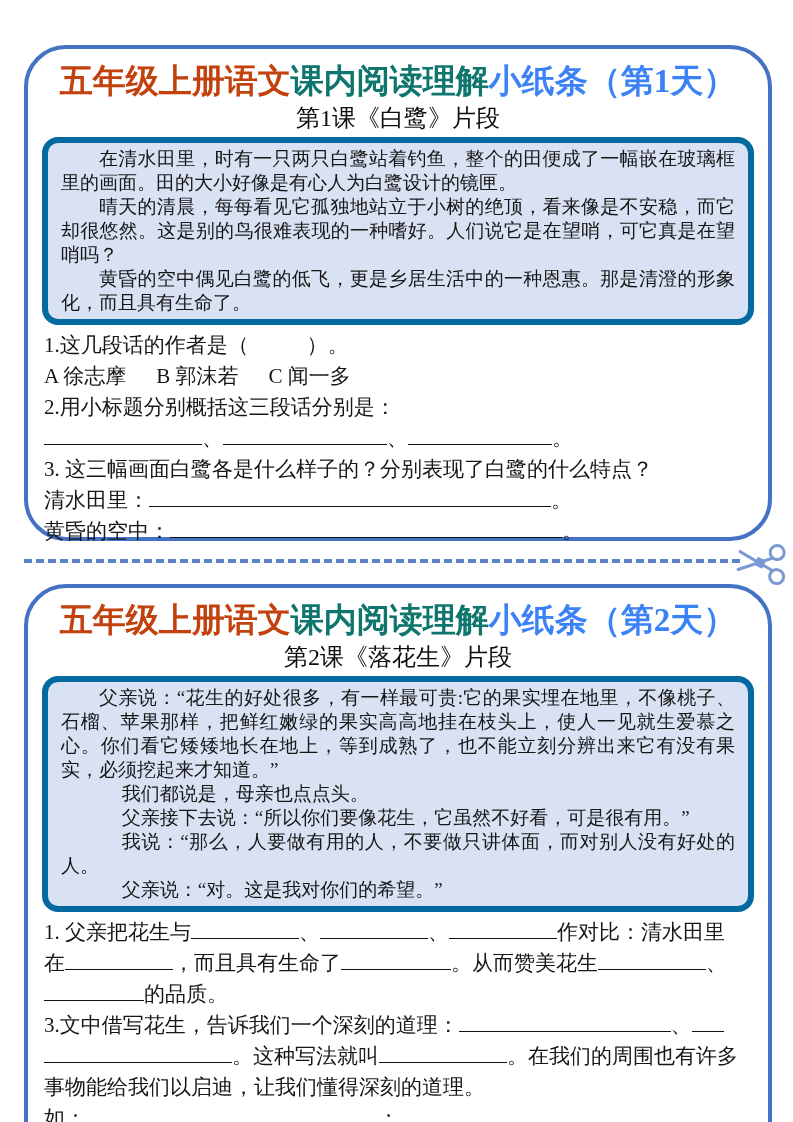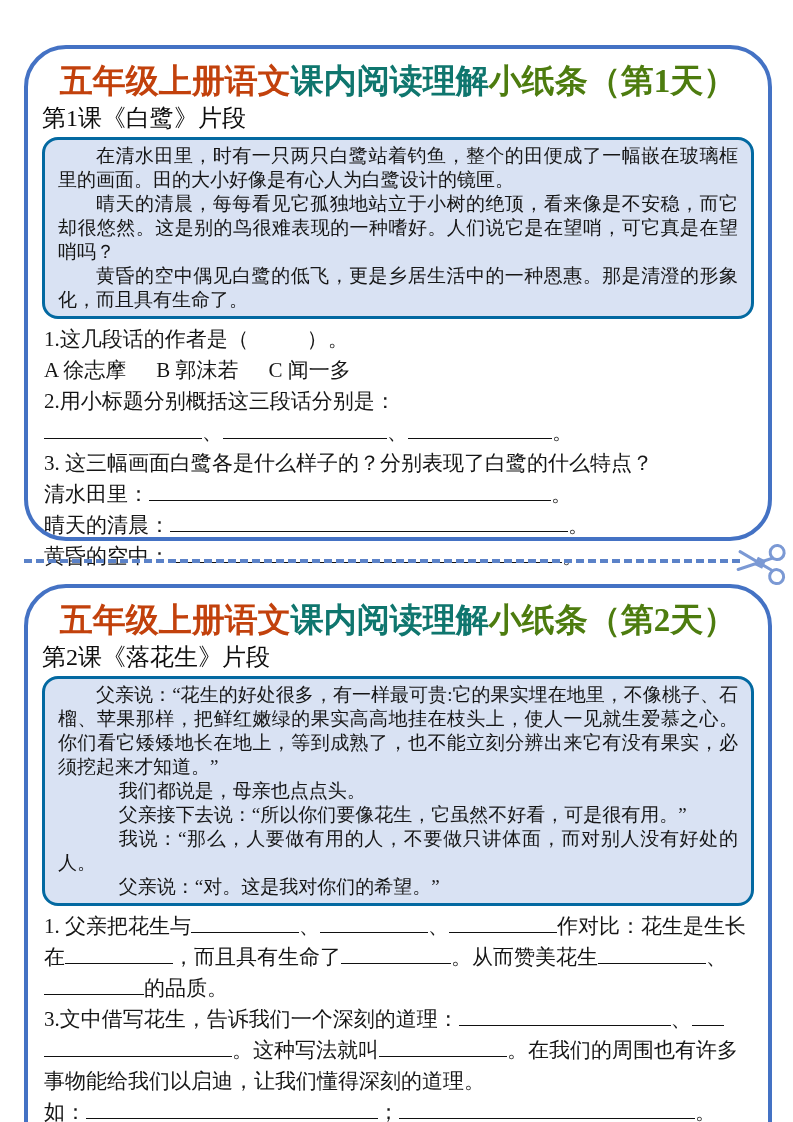--- a/index.html
+++ b/index.html
@@ -15,29 +15,29 @@
   }
   .card-1{ top:45px;  height:496px; }
   .card-2{ top:584px; height:639px; }
 
   .title{
     margin:8px 0 0; text-align:center; font-size:33px; font-weight:bold;
     letter-spacing:0px; line-height:40px; white-space:nowrap;
   }
   .t-black{ color:#c2410c; }
   .t-red{ color:#0f766e; }
-  .t-blue{ color:#4d7c0f; }
+  .t-blue{ color:#3b82f6; }
 
   .subtitle{
-    margin:2px 0 4px; text-align:left; font-size:24px; font-weight:normal;
+    margin:2px 0 4px; text-align:center; font-size:24px; font-weight:normal;
     line-height:30px; color:#0d0d0d;
   }
 
   .passage{
-    background:#D9E2F3; border:3px solid #0369a1; border-radius:16px;
+    background:#D9E2F3; border:6px solid #0369a1; border-radius:16px;
     padding:4px 13px; font-size:19px; line-height:24px; text-align:justify;
   }
   .passage p{ margin:0; text-indent:2em; }
   .card-2 .passage p:not(:first-child){ text-indent:3.2em; }
 
   .questions{ padding:5px 2px 0; font-size:21px; line-height:31px; }
   .q-line{ white-space:nowrap; height:31px; }
   .q-text{ display:inline;margin-top:8px; }
   .blank{
     display:inline-block; height:1em; vertical-align:baseline;
@@ -67,21 +67,20 @@
         <p>晴天的清晨，每每看见它孤独地站立于小树的绝顶，看来像是不安稳，而它却很悠然。这是别的鸟很难表现的一种嗜好。人们说它是在望哨，可它真是在望哨吗？</p>
         <p>黄昏的空中偶见白鹭的低飞，更是乡居生活中的一种恩惠。那是清澄的形象化，而且具有生命了。</p>
       </div>
     <div class="questions">
         <div class="q-line"><span class="q-text">1.这几段话的作者是（</span><span class="gap" style="width: 58px;"></span><span class="q-text">）。</span></div>
         <div class="q-line"><span class="q-text">A 徐志摩</span><span class="gap" style="width: 30px;"></span><span class="q-text">B 郭沫若</span><span class="gap" style="width: 30px;"></span><span class="q-text">C 闻一多</span></div>
         <div class="q-line"><span class="q-text">2.用小标题分别概括这三段话分别是：</span></div>
         <div class="q-line"><span class="blank" style="width: 158px;"></span><span class="q-text">、</span><span class="blank" style="width: 164px;"></span><span class="q-text">、</span><span class="blank" style="width: 144px;"></span><span class="q-text">。</span></div>
         <div class="q-line"><span class="q-text">3. 这三幅画面白鹭各是什么样子的？分别表现了白鹭的什么特点？</span></div>
         <div class="q-line"><span class="q-text">清水田里：</span><span class="blank" style="width: 402px;"></span><span class="q-text">。</span></div>
-        <div class="q-line"><span class="q-text">晴天的清晨：</span><span class="blank" style="width: 398px;"></span><span class="q-text">。</span></div>
         <div class="q-line"><span class="q-text">黄昏的空中：</span><span class="blank" style="width: 392px;"></span><span class="q-text">。</span></div>
       </div>
   </section>
 
   <div class="cut-line"></div>
   <svg class="scissors" viewBox="0 0 52 52">
     <g stroke="#7B99D4" stroke-width="3" fill="none" stroke-linecap="round">
       <line x1="3" y1="17" x2="36" y2="32"></line>
       <line x1="3" y1="35" x2="36" y2="20"></line>
       <circle cx="40" cy="14" r="7"></circle>
@@ -94,21 +93,21 @@
     <h1 class="title"><span class="t-black">五年级上册语文</span><span class="t-red">课内阅读理解</span><span class="t-blue">小纸条（第2天）</span></h1>
     <h2 class="subtitle">第2课《落花生》片段</h2>
     <div class="passage">
         <p>父亲说：“花生的好处很多，有一样最可贵:它的果实埋在地里，不像桃子、石榴、苹果那样，把鲜红嫩绿的果实高高地挂在枝头上，使人一见就生爱慕之心。你们看它矮矮地长在地上，等到成熟了，也不能立刻分辨出来它有没有果实，必须挖起来才知道。”</p>
         <p>我们都说是，母亲也点点头。</p>
         <p>父亲接下去说：“所以你们要像花生，它虽然不好看，可是很有用。”</p>
         <p>我说：“那么，人要做有用的人，不要做只讲体面，而对别人没有好处的人。</p>
         <p>父亲说：“对。这是我对你们的希望。”</p>
       </div>
     <div class="questions">
-        <div class="q-line"><span class="q-text">1. 父亲把花生与</span><span class="blank" style="width: 108px;"></span><span class="q-text">、</span><span class="blank" style="width: 108px;"></span><span class="q-text">、</span><span class="blank" style="width: 108px;"></span><span class="q-text">作对比：花生是生长</span></div>
+        <div class="q-line"><span class="q-text">1. 父亲把花生与</span><span class="blank" style="width: 108px;"></span><span class="q-text">、</span><span class="blank" style="width: 108px;"></span><span class="q-text">、</span><span class="blank" style="width: 108px;"></span><span class="q-text">作对比：清水田里</span></div>
         <div class="q-line"><span class="q-text">在</span><span class="blank" style="width: 108px;"></span><span class="q-text">，而且具有生命了</span><span class="blank" style="width: 110px;"></span><span class="q-text">。从而赞美花生</span><span class="blank" style="width: 108px;"></span><span class="q-text">、</span></div>
         <div class="q-line"><span class="blank" style="width: 100px;"></span><span class="q-text">的品质。</span></div>
         <div class="q-line"><span class="q-text">3.文中借写花生，告诉我们一个深刻的道理：</span><span class="blank" style="width: 212px;"></span><span class="q-text">、</span><span class="blank" style="width: 32px;"></span></div>
         <div class="q-line"><span class="blank" style="width: 188px;"></span><span class="q-text">。这种写法就叫</span><span class="blank" style="width: 128px;"></span><span class="q-text">。在我们的周围也有许多</span></div>
         <div class="q-line"><span class="q-text">事物能给我们以启迪，让我们懂得深刻的道理。</span></div>
         <div class="q-line"><span class="q-text">如：</span><span class="blank" style="width: 292px;"></span><span class="q-text">；</span><span class="blank" style="width: 296px;"></span><span class="q-text">。</span></div>
       </div>
   </section>
 
 </div>

